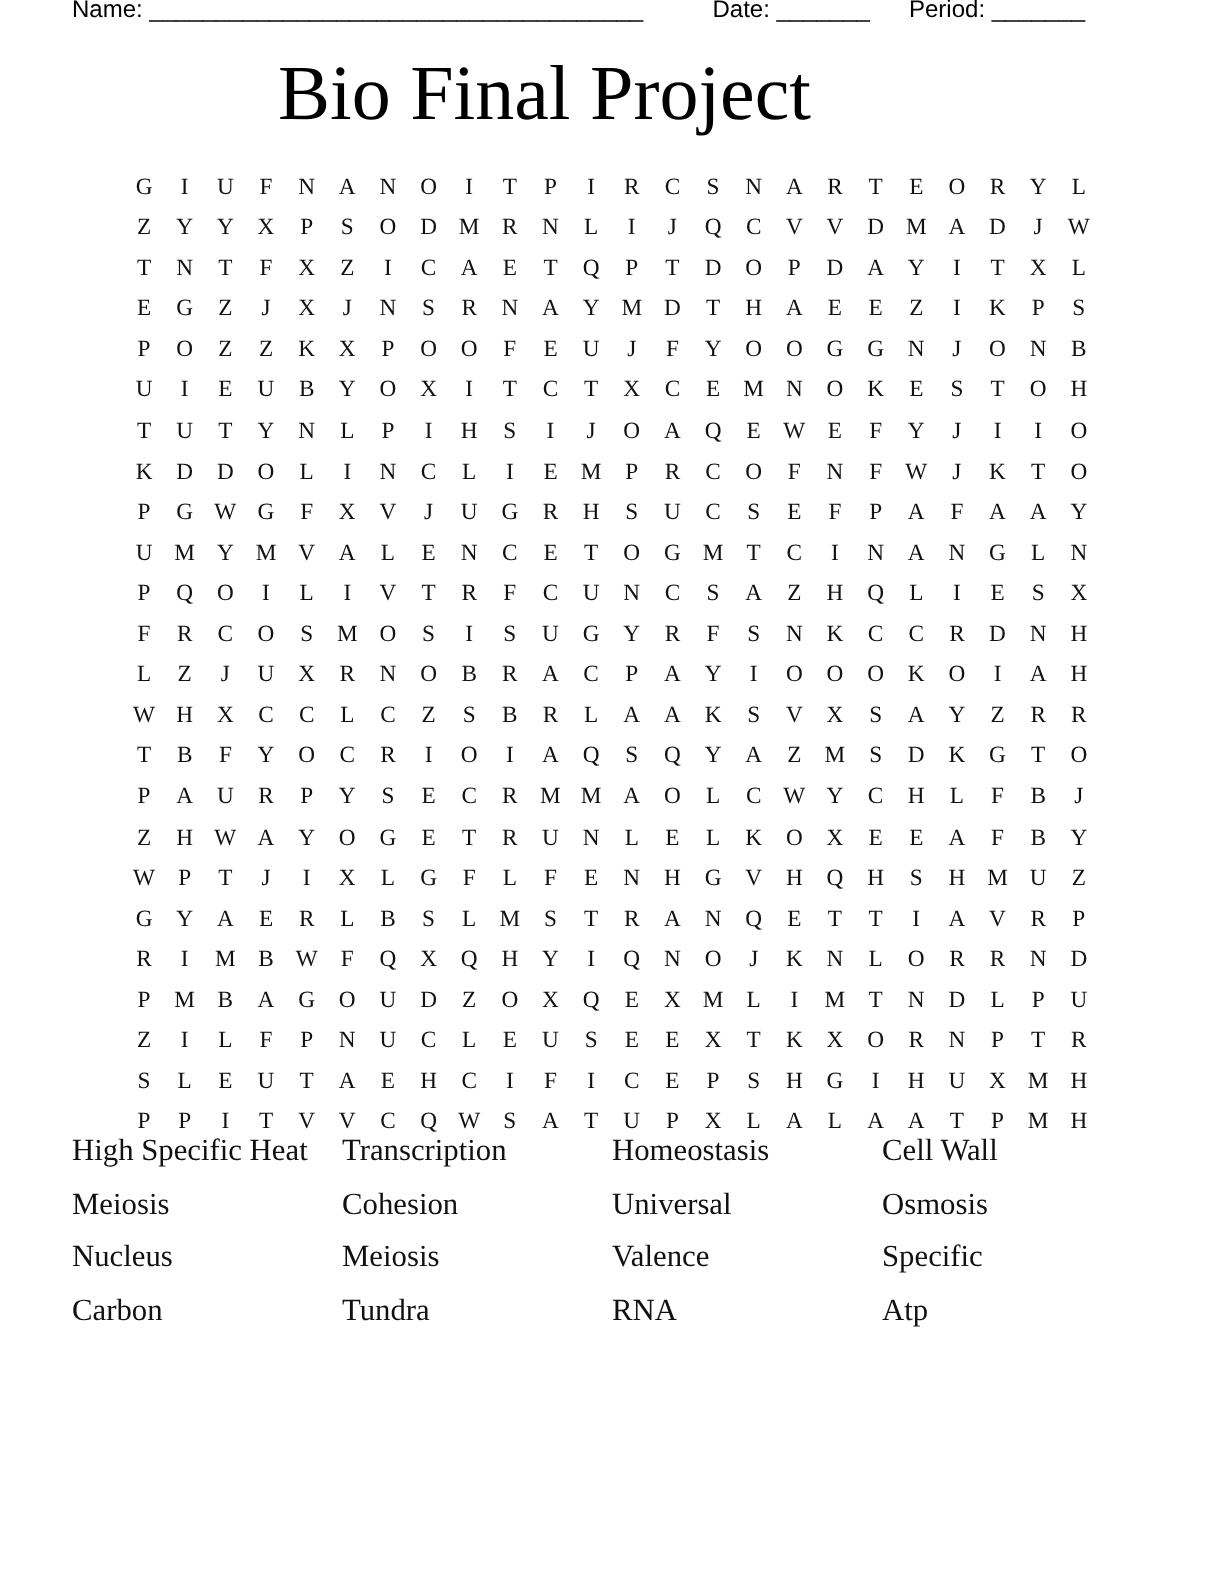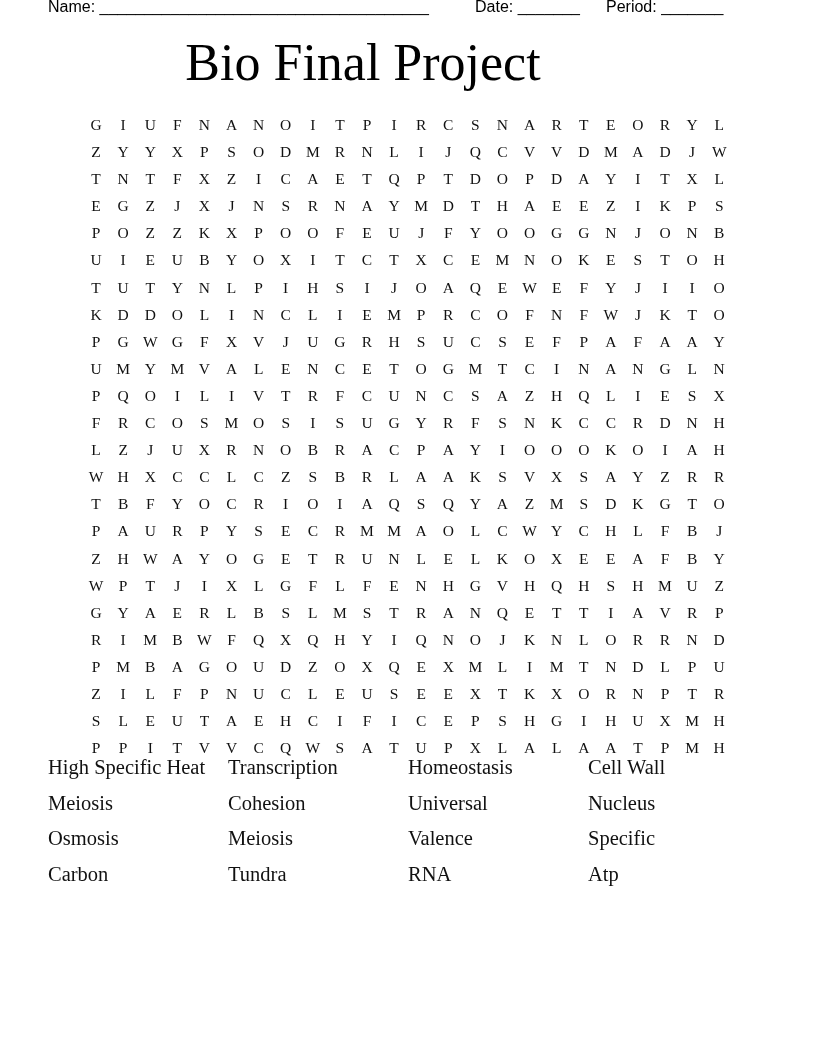--- a/index.html
+++ b/index.html
@@ -626,22 +626,22 @@
   </div>
 
 <div class="words" id="word-list">
     <div class="word">High Specific Heat</div>
     <div class="word">Transcription</div>
     <div class="word">Homeostasis</div>
     <div class="word">Cell Wall</div>
     <div class="word">Meiosis</div>
     <div class="word">Cohesion</div>
     <div class="word">Universal</div>
+    <div class="word">Osmosis</div>
     <div class="word">Nucleus</div>
-    <div class="word">Osmosis</div>
     <div class="word">Meiosis</div>
     <div class="word">Valence</div>
     <div class="word">Specific</div>
     <div class="word">Carbon</div>
     <div class="word">Tundra</div>
     <div class="word">RNA</div>
     <div class="word">Atp</div>
   </div>
 
 </body></html>

